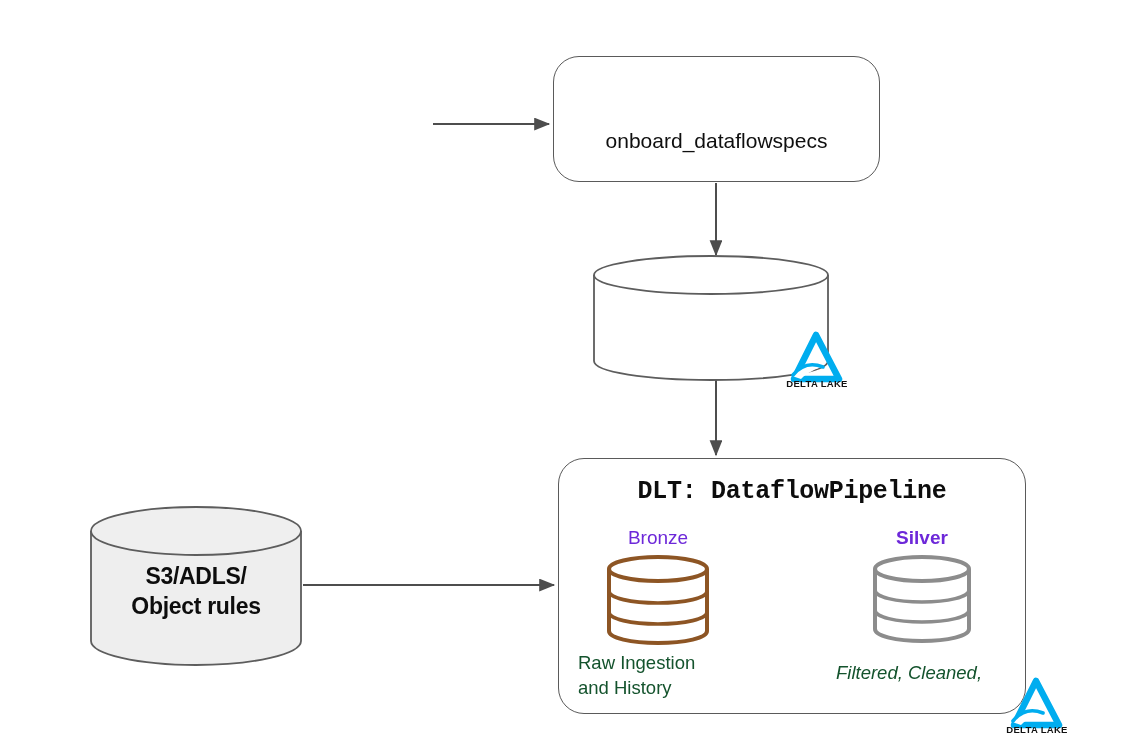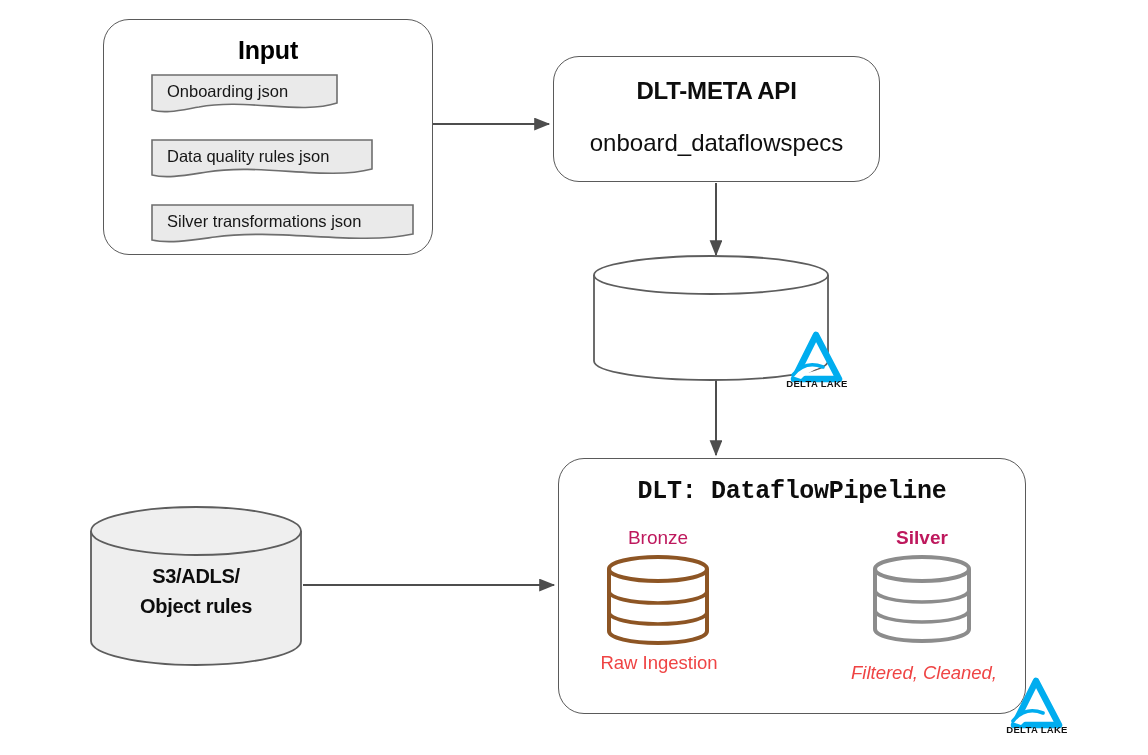--- a/index.html
+++ b/index.html
@@ -65,21 +65,21 @@
   #api-title {
     position: absolute; left: 0; right: 0; top: 20px;
     text-align: center;
     font-size: 24px;
     font-weight: bold;
     letter-spacing: -0.2px;
   }
   #api-sub {
     position: absolute; left: 0; right: 0; top: 72px;
     text-align: center;
-    font-size: 24px;
+    font-size: 21px;
     font-weight: normal;
     color: #0f0f0f;
   }
 
   
   #pipeline-box { left: 558px; top: 458px; width: 468px; height: 256px; font-family: Liberation Mono, monospace; }
   #pipeline-title {
     position: absolute; left: 0; right: 0; top: 18px;
     text-align: center;
     font-size: 25px;
@@ -99,45 +99,44 @@
     font-size: 25px;
     font-weight: bold;
     letter-spacing: -0.3px;
   }
 
   #store-cyl { left: 89px; top: 505px; width: 214px; height: 164px; }
   #store-label {
     position: absolute;
     left: 89px; top: 561px; width: 214px;
     text-align: center;
-    font-size: 20px;
+    font-size: 23px;
     font-weight: bold;
     line-height: 30px;
     letter-spacing: -0.3px;
   }
 
   #bronze-cyl { left: 606px; top: 554px; width: 104px; height: 92px; }
   #silver-cyl { left: 872px; top: 554px; width: 100px; height: 90px; }
 
   .stage-title {
     position: absolute;
     text-align: center;
     font-size: 19px;
-    color: #be185d;
+    color: #6d28d9;
     white-space: nowrap;
   }
   #bronze-title { left: 588px; top: 527px; width: 140px; }
   #silver-title { left: 852px; top: 527px; width: 140px; font-weight: bold; }
 
   .stage-caption {
     position: absolute;
-    text-align: center;
     font-size: 18.5px;
     line-height: 25px;
-    color: #ef4444;
+    color: #14532d;
   }
   #bronze-caption { left: 578px; top: 650px; width: 162px; }
   #silver-caption { left: 836px; top: 660px; width: 176px; font-style: italic; }
 
   
   #connectors {
     position: absolute;
     left: 0; top: 0;
     width: 1148px; height: 755px;
     pointer-events: none;
@@ -181,47 +180,22 @@
 
     <g>
       <line x1="303" y1="585" x2="554" y2="585" stroke="#4d4d4d" stroke-width="2" marker-end="url(#arrowGray)"></line>
     </g>
 
     <g>
       <line x1="712" y1="598" x2="862" y2="598" stroke="#ef5a45" stroke-width="5.5" stroke-linecap="butt" stroke-dasharray="17 13" marker-end="url(#arrowRed)"></line>
     </g>
   </svg>
 
-  <div class="round-box" id="input-box">
-    <div id="input-title">Input</div>
-
-    <div class="doc-shape" style="left:47px; top:54px; width:187px;">
-      <svg viewBox="0 0 187 44" preserveAspectRatio="none">
-        <path d="M1,1 L186,1 L186,29 C150,41 95,24 48,33 C30,36 14,40 1,36 Z" fill="#eaeaea" stroke="#6e6e6e" stroke-width="1.6"></path>
-      </svg>
-      <div class="doc-label">Onboarding json</div>
-    </div>
-
-    <div class="doc-shape" style="left:47px; top:119px; width:222px;">
-      <svg viewBox="0 0 222 44" preserveAspectRatio="none">
-        <path d="M1,1 L221,1 L221,30 C176,42 110,24 56,33 C36,36 16,40 1,36 Z" fill="#eaeaea" stroke="#6e6e6e" stroke-width="1.6"></path>
-      </svg>
-      <div class="doc-label">Data quality rules json</div>
-    </div>
-
-    <div class="doc-shape" style="left:47px; top:184px; width:263px;">
-      <svg viewBox="0 0 263 44" preserveAspectRatio="none">
-        <path d="M1,1 L262,1 L262,30 C208,42 126,24 64,33 C42,36 18,40 1,36 Z" fill="#eaeaea" stroke="#6e6e6e" stroke-width="1.6"></path>
-      </svg>
-      <div class="doc-label">Silver transformations json</div>
-    </div>
-  </div>
 
   <div class="round-box" id="api-box">
-    <div id="api-title">DLT-META API</div>
     <div id="api-sub">onboard_dataflowspecs</div>
   </div>
 
   <div class="cyl" id="spec-cyl">
     <svg width="238" height="128" viewBox="0 0 238 128">
       <path d="M2,21 L2,107 C2,118 54,126 119,126 C184,126 236,118 236,107 L236,21" fill="#ffffff" stroke="#5d5d5d" stroke-width="1.8"></path>
       <ellipse cx="119" cy="21" rx="117" ry="19" fill="#ffffff" stroke="#5d5d5d" stroke-width="1.8"></ellipse>
     </svg>
   </div>
 
@@ -267,20 +241,21 @@
     <svg width="100" height="90" viewBox="0 0 100 90">
       <path d="M3,15 L3,75 C3,82 24,87 50,87 C76,87 97,82 97,75 L97,15" fill="#ffffff" stroke="#8c8c8c" stroke-width="4"></path>
       <ellipse cx="50" cy="15" rx="47" ry="12" fill="#ffffff" stroke="#8c8c8c" stroke-width="4"></ellipse>
       <path d="M3,36 C3,43 24,48 50,48 C76,48 97,43 97,36" fill="none" stroke="#8c8c8c" stroke-width="3.6"></path>
       <path d="M3,56 C3,63 24,68 50,68 C76,68 97,63 97,56" fill="none" stroke="#8c8c8c" stroke-width="3.6"></path>
     </svg>
   </div>
 
   <div class="stage-caption" id="bronze-caption">
     <div>Raw Ingestion</div>
+    <div>and History</div>
   </div>
 
   <div class="stage-caption" id="silver-caption">
     <div>Filtered, Cleaned,</div>
   </div>
 
   <div class="delta-logo" id="delta-logo-pipeline">
     <svg width="72" height="56" viewBox="0 0 72 56">
       <g>
         <path d="M35,3 L58,47 L13,47 Z" fill="none" stroke="#00adef" stroke-width="6.5" stroke-linejoin="round"></path>

